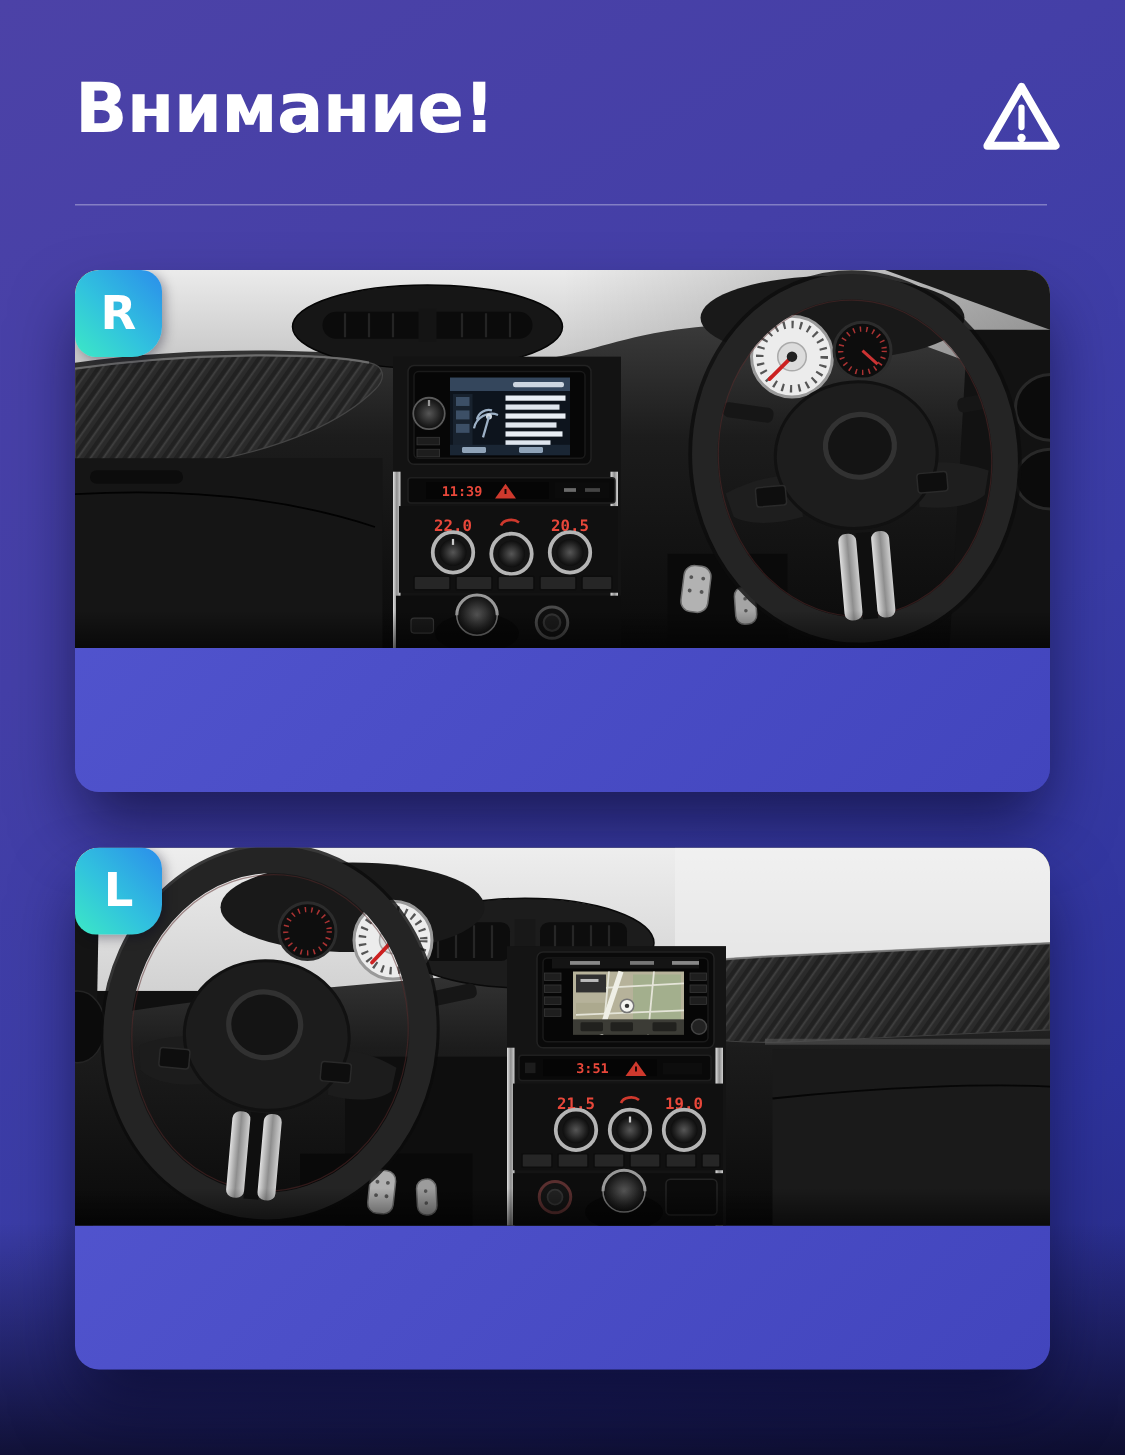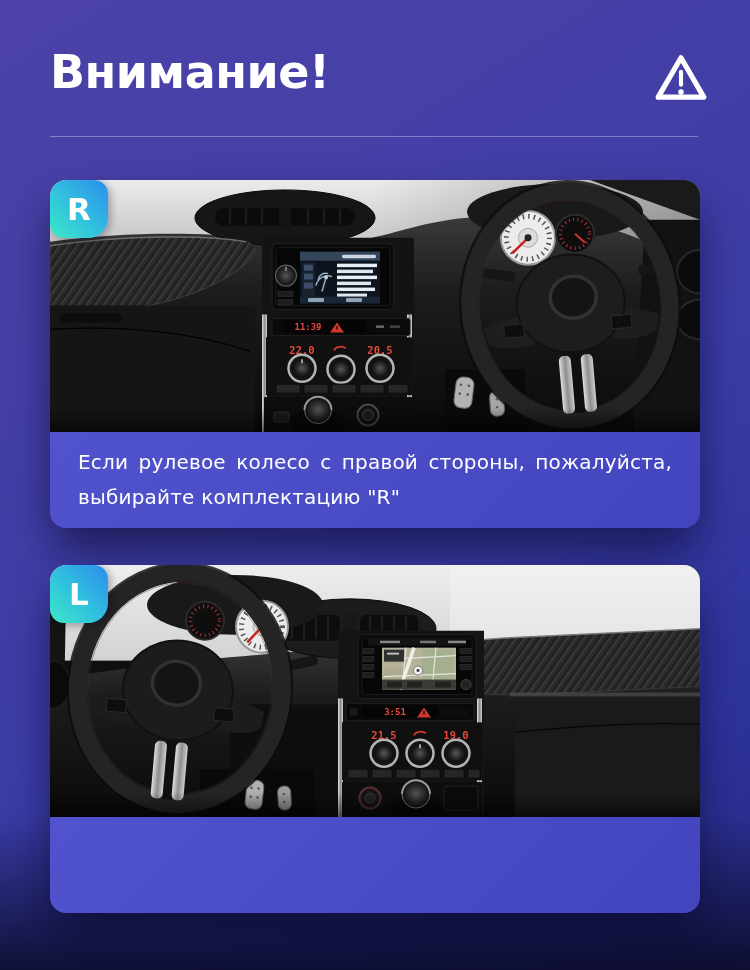--- a/index.html
+++ b/index.html
@@ -243,24 +243,20 @@
           <rect x="504" y="176" width="12" height="58" rx="5" fill="url(#silverV)"></rect>
           <rect x="526" y="176" width="12" height="58" rx="5" fill="url(#silverV)"></rect>
           <rect x="452" y="140" width="20" height="13" rx="2" fill="#0e0e0e" stroke="#2a2a2a"></rect>
           <rect x="560" y="140" width="20" height="13" rx="2" fill="#0e0e0e" stroke="#2a2a2a"></rect>
         </g>
 
         <rect x="0" y="228" width="650" height="25" fill="url(#fadeB)" opacity="0.7"></rect>
       </svg>
       <div class="badge">R</div>
     </div>
-    <div class="caption">
-      <div class="cap1">Если рулевое колесо с правой стороны, пожалуйста,</div>
-      <div class="cap2">выбирайте комплектацию "R"</div>
-    </div>
   </section>
 
   <section class="card l">
     <div class="photo">
       <svg viewBox="0 0 650 253" preserveAspectRatio="none">
         <defs>
           <linearGradient id="glass2" x1="0" y1="0" x2="0" y2="1">
               <stop offset="0" stop-color="#eeeeee"></stop>
               <stop offset="1" stop-color="#d2d2d2"></stop>
             </linearGradient>

